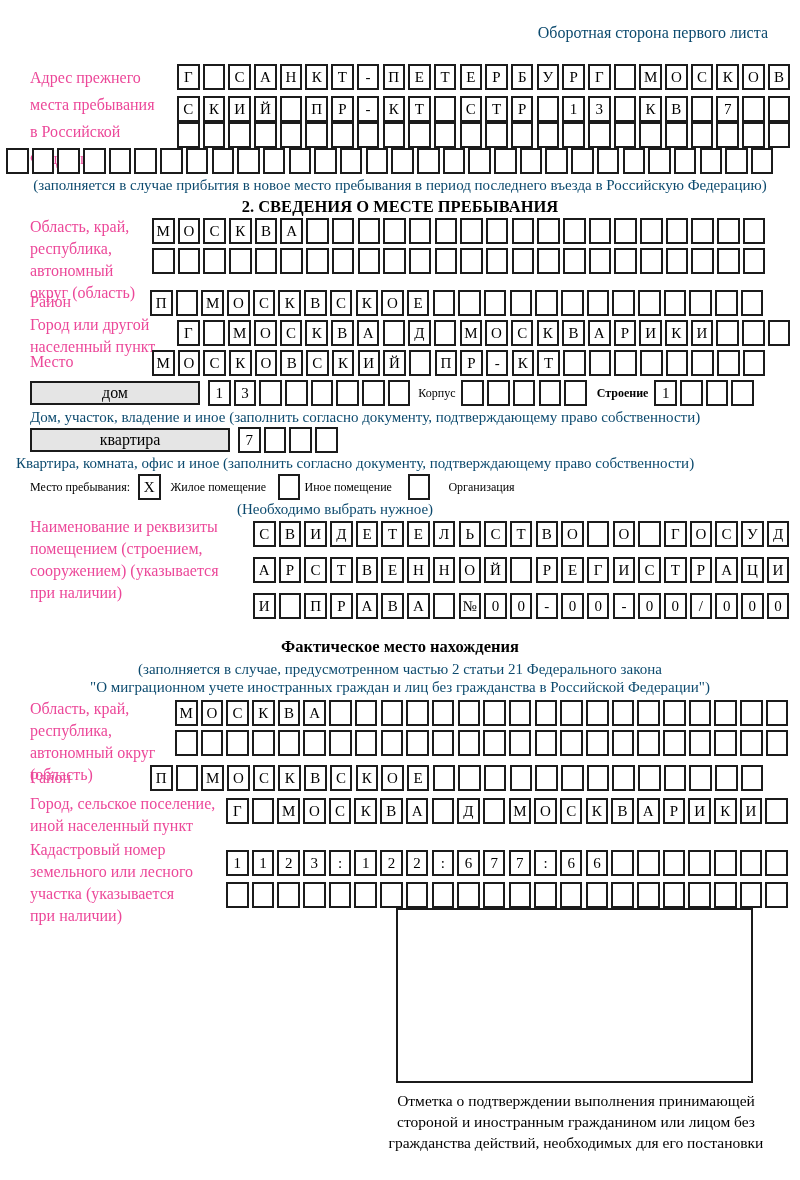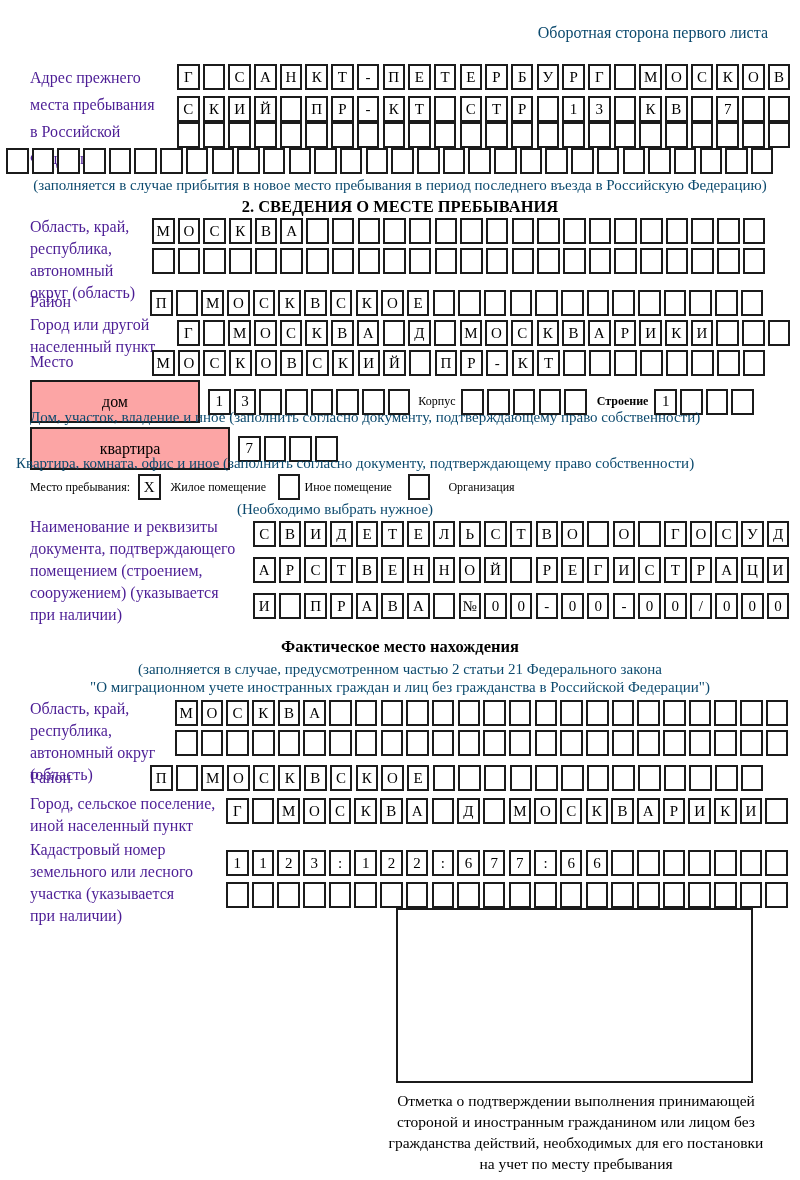--- a/index.html
+++ b/index.html
@@ -1,34 +1,34 @@
 <!DOCTYPE html>
 <html><head>
 <meta charset="utf-8">
 <style>
   html,body{margin:0;padding:0;}
   body{
     width:800px;height:1180px;position:relative;background:#ffffff;color:#000;
     font-family:"Liberation Serif",serif;overflow:hidden;
   }
-  .label{position:absolute;font-size:16px;line-height:22px;color:#4c1d95;}
+  .label{position:absolute;font-size:16px;line-height:22px;color:#ec4899;}
   .note{position:absolute;font-size:15px;color:#0c4a6e;}
   .center{left:0;width:800px;text-align:center;}
   .title{position:absolute;font-size:16.5px;font-weight:bold;}
   .cellrow{position:absolute;display:flex;gap:3.2px;}
   .cells{display:flex;gap:3.2px;}
   .cell{
     flex:0 0 auto;width:22.5px;height:26px;box-sizing:border-box;
     border:2px solid #1b1b1b;display:flex;align-items:center;justify-content:center;
     font-size:15px;font-family:"Liberation Serif",serif;background:#fff;
   }
   .flexrow{position:absolute;display:flex;align-items:center;}
   .wbox{
-    box-sizing:border-box;border:2px solid #1b1b1b;height:43px;
-    display:flex;align-items:center;justify-content:center;font-size:16px;background:#fca5a5;
+    box-sizing:border-box;border:2px solid #1b1b1b;height:24px;
+    display:flex;align-items:center;justify-content:center;font-size:16px;background:#e5e5e5;
   }
   .inline-label{font-size:12px;white-space:nowrap;}
   .markbox{position:absolute;border:2px solid #1b1b1b;box-sizing:border-box;background:#fff;}
   .caption{position:absolute;font-size:15.5px;line-height:21px;text-align:center;}
 </style>
 </head>
 <body>
 
 <div>
 
@@ -347,21 +347,20 @@
     <div class="inline-label" style="margin-left:10px;">Жилое помещение</div>
     <div class="cell" style="margin-left:12px;"></div>
     <div class="inline-label" style="margin-left:4px;">Иное помещение</div>
     <div class="cell" style="margin-left:16px;"></div>
     <div class="inline-label" style="margin-left:18px;">Организация</div>
   </div>
   <div class="note" style="top:501px;left:150px;width:370px;text-align:center;">(Необходимо выбрать нужное)</div>
 
   <div class="label" style="top:516px;left:30px;width:220px;">
       <div>Наименование и реквизиты</div>
-      <div>документа, подтверждающего</div>
       <div>помещением (строением,</div>
       <div>сооружением) (указывается</div>
       <div>при наличии)</div>
     </div>
   <div class="cellrow" style="top:521px;left:253px;">
       <div class="cell">С</div>
       <div class="cell">В</div>
       <div class="cell">И</div>
       <div class="cell">Д</div>
       <div class="cell">Е</div>
@@ -602,16 +601,15 @@
       <div class="cell"></div>
       <div class="cell"></div>
       <div class="cell"></div>
     </div>
 
   <div class="markbox" style="top:908px;left:396px;width:357px;height:175px;"></div>
   <div class="caption" style="top:1090px;left:376px;width:400px;">
       <div>Отметка о подтверждении выполнения принимающей</div>
       <div>стороной и иностранным гражданином или лицом без</div>
       <div>гражданства действий, необходимых для его постановки</div>
-      <div>на учет по месту пребывания</div>
     </div>
 
 </div>
 
 </body></html>

